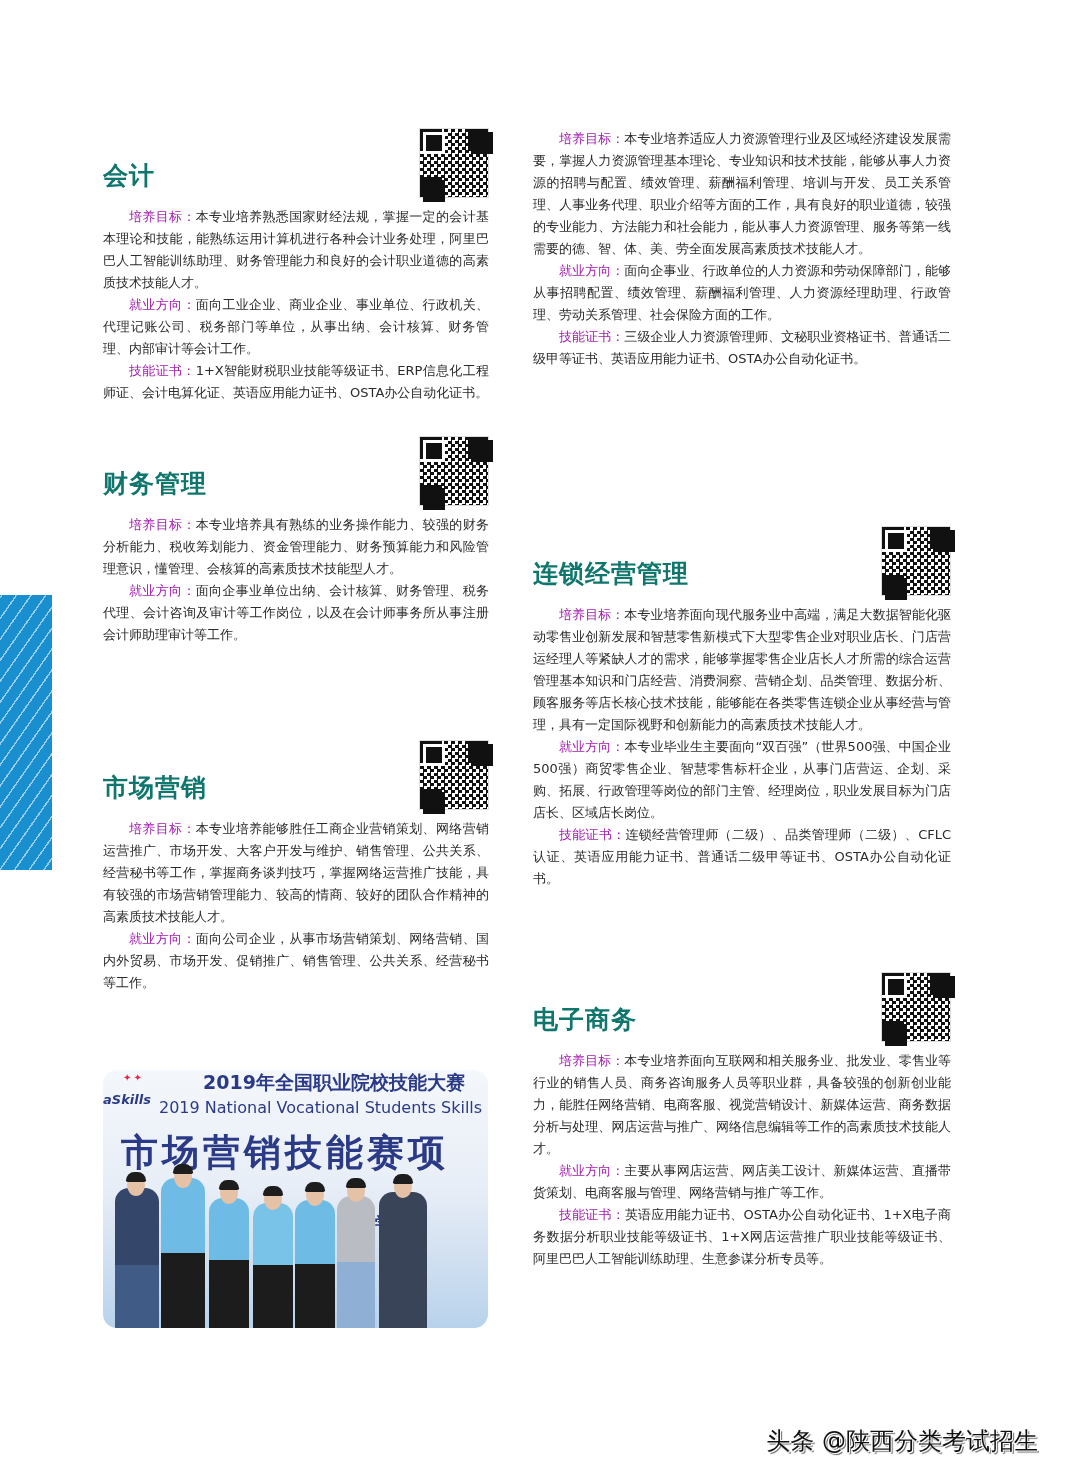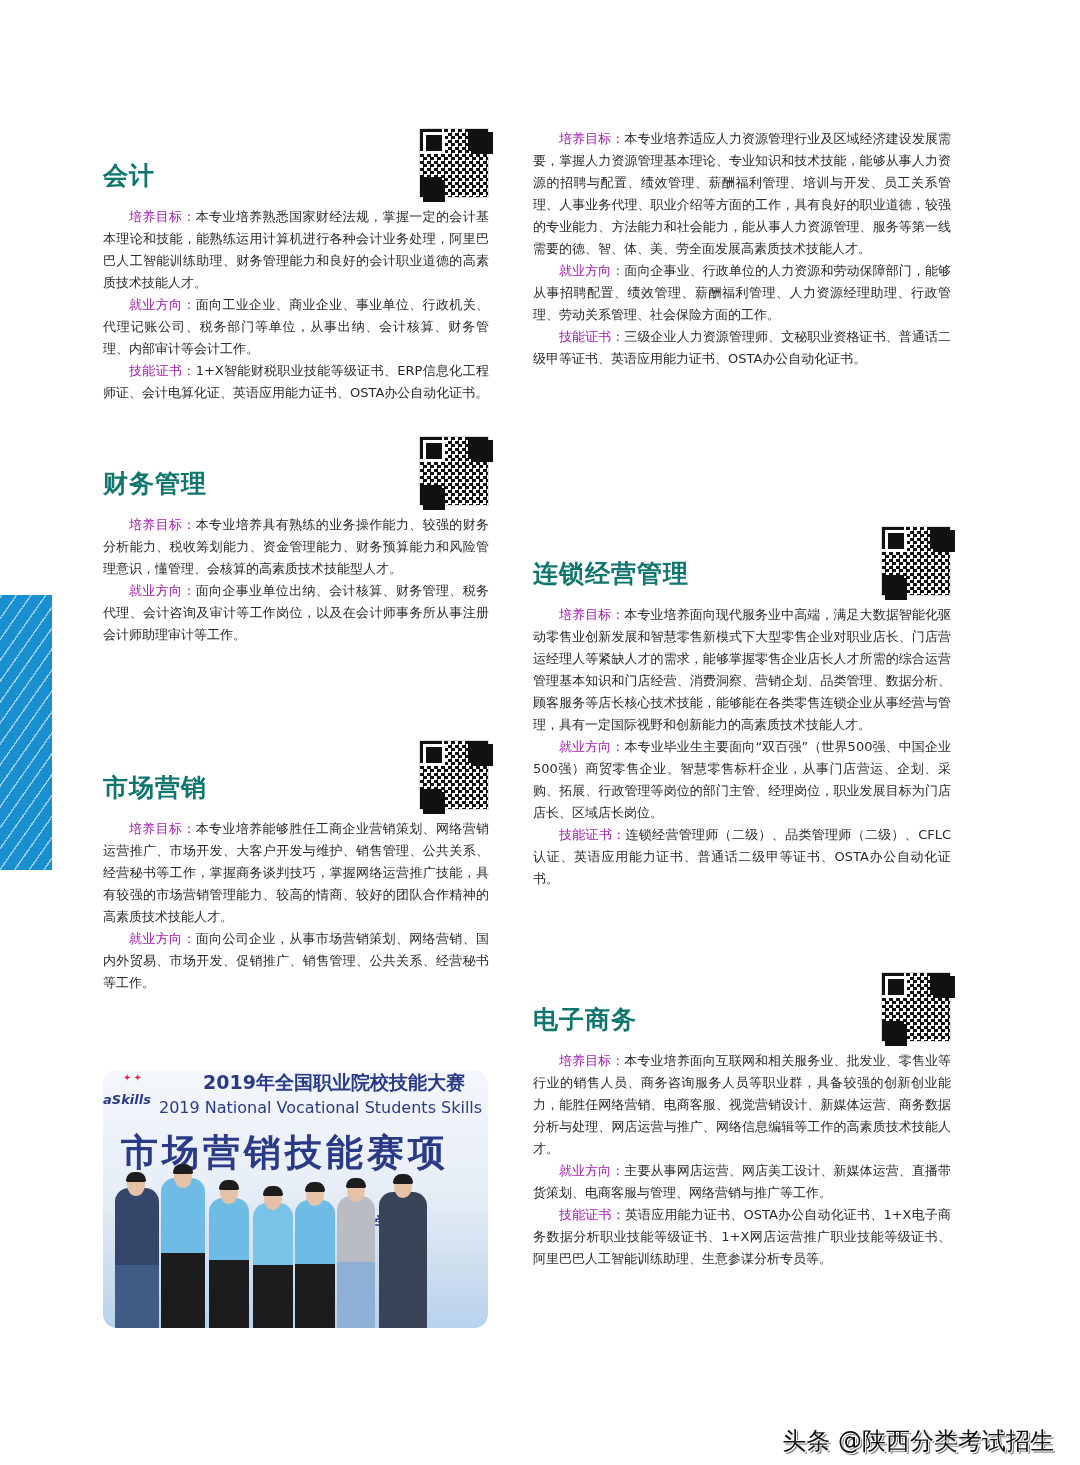--- a/index.html
+++ b/index.html
@@ -52,21 +52,21 @@
   .photo-banner2 { position: absolute; left: 56px; top: 28px; font-size: 16px; font-weight: normal; color: #2b3a86; white-space: nowrap; }
   .photo-logo { position: absolute; left: 0; top: 22px; font-size: 13px; font-weight: bold; font-style: italic; color: #2b3a86; }
   .photo-logo-dots { position: absolute; left: 20px; top: 2px; font-size: 10px; color: #e24; letter-spacing: 2px; }
   .photo-big { position: absolute; left: 18px; top: 58px; font-size: 37px; font-weight: bold; color: #2b3a86; letter-spacing: 4px; white-space: nowrap; }
   .photo-xy { position: absolute; left: 272px; top: 143px; font-size: 16px; font-weight: bold; color: #2b3a86; }
   .person { position: absolute; bottom: 0; border-radius: 14px 14px 0 0; }
   .head { position: absolute; width: 18px; height: 22px; border-radius: 50%; background: #e5c2a5; }
   .hair { position: absolute; width: 20px; height: 10px; border-radius: 10px 10px 2px 2px; background: #1d1d1d; }
 
   .watermark {
-    position: absolute; right: 26px; top: 1425px; font-size: 24px; color: #111;
+    position: absolute; right: 42px; top: 1425px; font-size: 24px; color: #111;
     text-shadow: 1px 1px 0 #fff, -1px -1px 0 #fff, 2px 2px 1px #666;
     white-space: nowrap;
   }
 </style>
 </head>
 <body>
 
 <div class="side-stripe"></div>
 
 <div class="section left-col" style="top:128px;">

